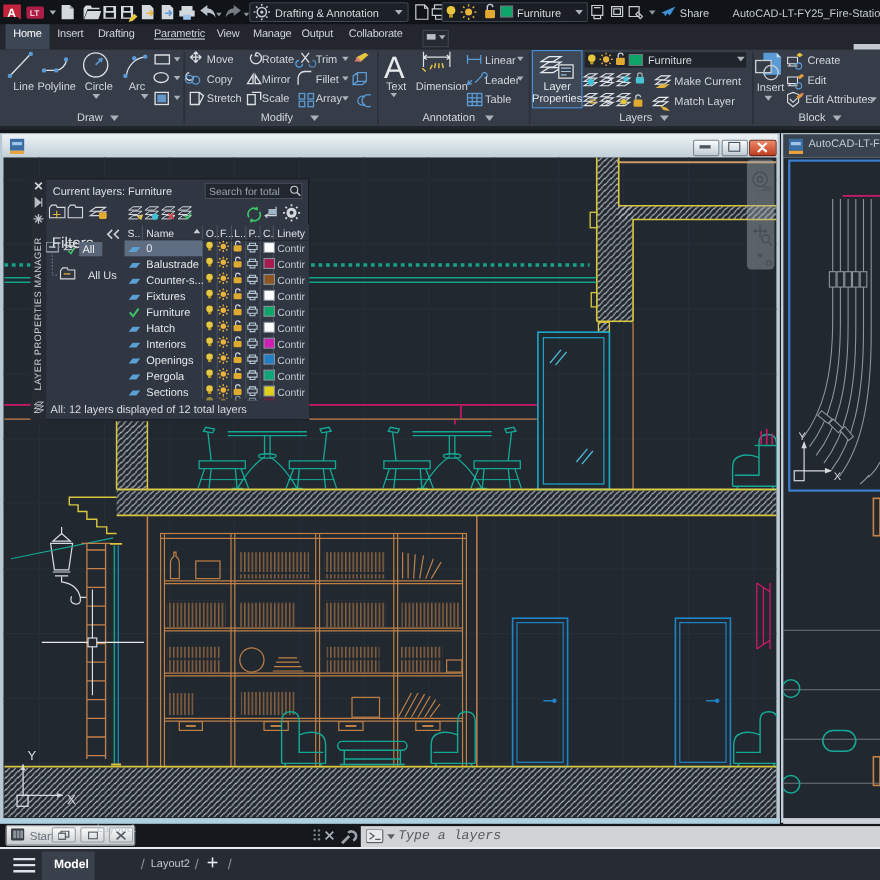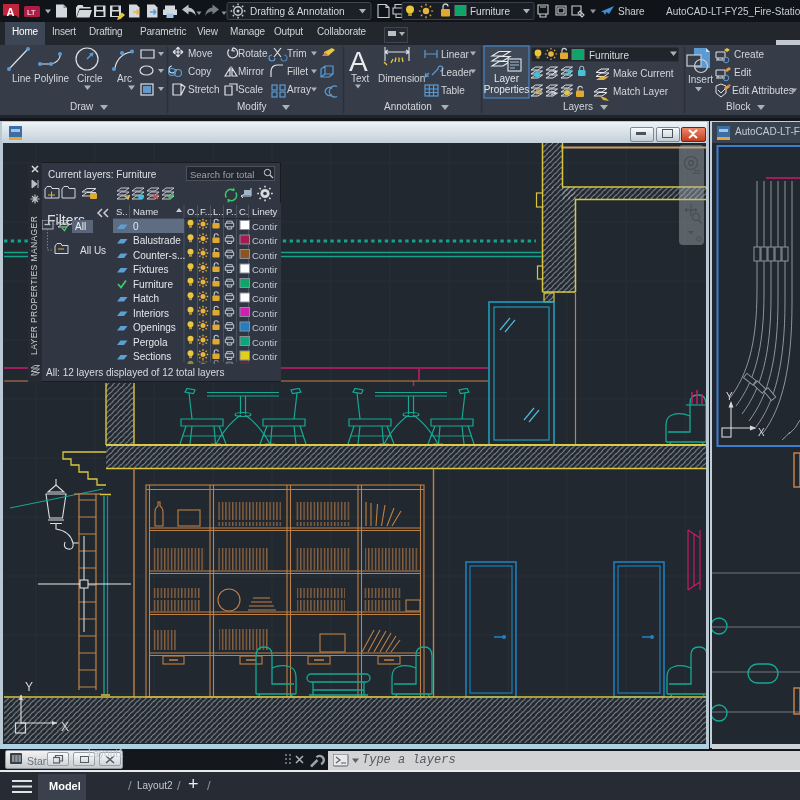--- a/index.html
+++ b/index.html
@@ -77,21 +77,21 @@
  <path d="M601,11.5 l13,-5.5 -5,8 -2.5,-2 -1.5,3 -1.5,-2.8 z" fill="#3f8fd6"></path>
  <text x="618" y="15" font-size="10" fill="#ccd2d8">Share</text>
  <text x="666" y="15" font-size="10" fill="#c6ccd3">AutoCAD-LT-FY25_Fire-Station-B</text>
 </svg>
 
 <div class="abs" style="left:0;top:22px;width:800px;height:23px;background:#23262d;"></div>
 <div class="abs" style="left:5px;top:22px;width:40px;height:23px;background:#3d4654;"></div>
 <div class="t" style="left:12px;top:26px;font-size:10px;letter-spacing:-0.2px;color:#fff;">Home</div>
 <div class="t" style="left:52px;top:26px;font-size:10px;letter-spacing:-0.2px;color:#ced3da;">Insert</div>
 <div class="t" style="left:89px;top:26px;font-size:10px;letter-spacing:-0.2px;color:#ced3da;">Drafting</div>
-<div class="t" style="left:140px;top:26px;font-size:10px;letter-spacing:-0.2px;color:#ced3da;">Parametric</div>
+<div class="t" style="left:140px;top:26px;font-size:10px;letter-spacing:-0.2px;color:#ced3da;text-decoration:underline;">Parametric</div>
 <div class="t" style="left:197px;top:26px;font-size:10px;letter-spacing:-0.2px;color:#ced3da;">View</div>
 <div class="t" style="left:230px;top:26px;font-size:10px;letter-spacing:-0.2px;color:#ced3da;">Manage</div>
 <div class="t" style="left:274px;top:26px;font-size:10px;letter-spacing:-0.2px;color:#ced3da;">Output</div>
 <div class="t" style="left:317px;top:26px;font-size:10px;letter-spacing:-0.2px;color:#ced3da;">Collaborate</div>
 <div class="abs" style="left:384px;top:27px;width:22px;height:14px;background:#262a31;border:1px solid #3f4550;"></div>
 <div class="abs" style="left:388px;top:31px;width:8px;height:5px;background:#b9bfc7;"></div>
 <svg class="abs" style="left:398px;top:31px" width="8" height="7">
       <path d="M1,1 l3,4 3,-4 z" fill="#aab1b9"></path>
     </svg>
 <div class="abs" style="left:776px;top:40px;width:24px;height:8px;background:#c3c9cf;"></div>

